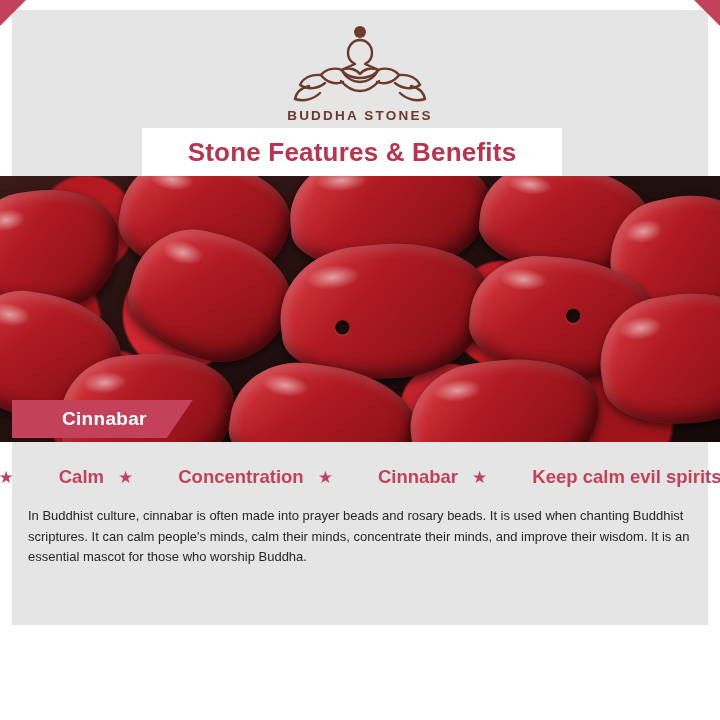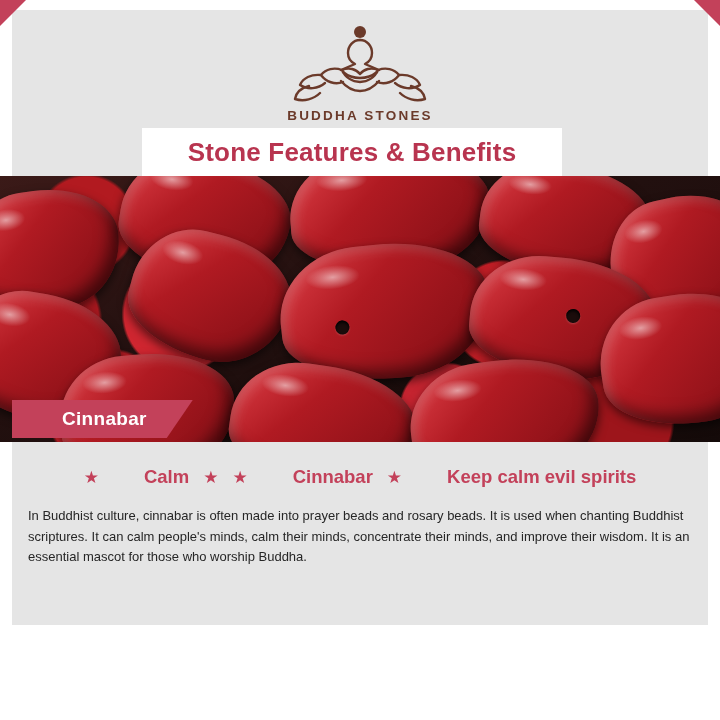--- a/index.html
+++ b/index.html
@@ -317,20 +317,21 @@
     <span class="name-tag-text">Cinnabar</span>
   </div>
 
   <div class="benefits">
     <div class="benefit">
       <span class="benefit-star">★</span>
       <span class="benefit-label">Calm</span>
     </div>
     <div class="benefit">
       <span class="benefit-star">★</span>
+      <span class="benefit-label">Concentration</span>
     </div>
     <div class="benefit">
       <span class="benefit-star">★</span>
       <span class="benefit-label">Cinnabar</span>
     </div>
     <div class="benefit">
       <span class="benefit-star">★</span>
       <span class="benefit-label">Keep calm evil spirits</span>
     </div>
   </div>

